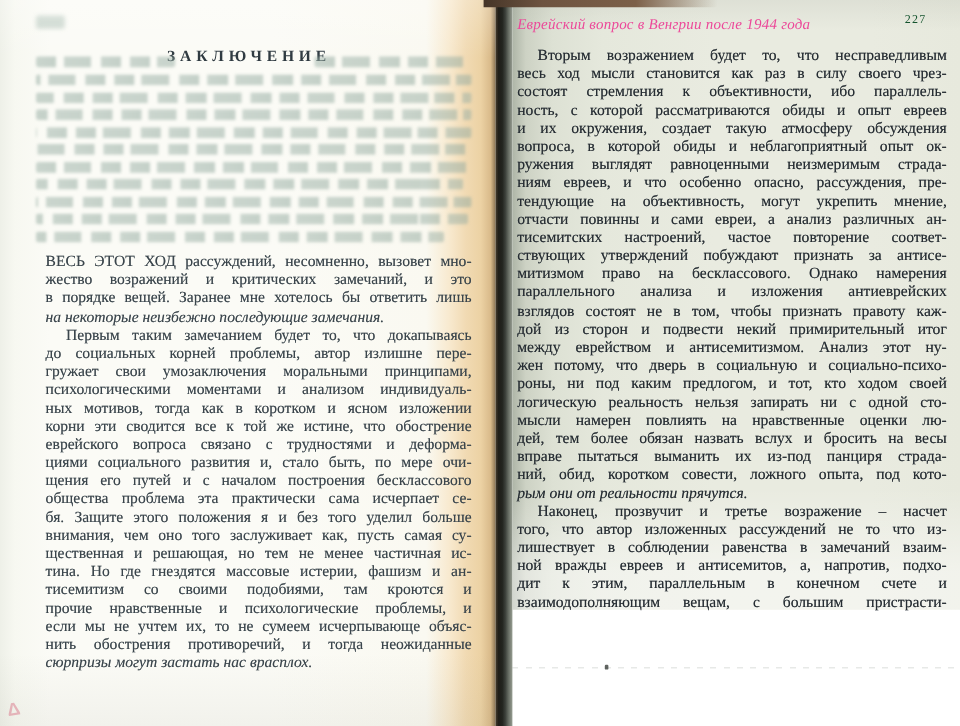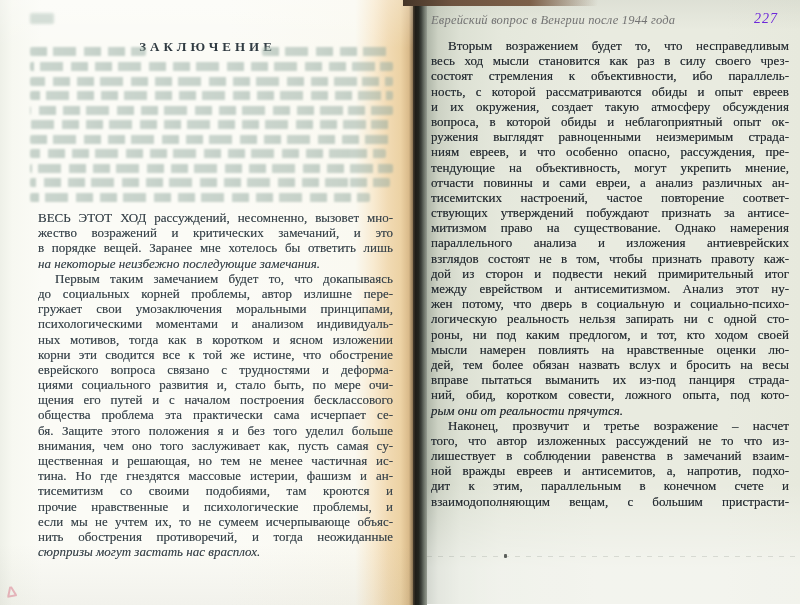--- a/index.html
+++ b/index.html
@@ -74,42 +74,41 @@
 
   
   .spine{
     position:absolute;left:413px;top:0;width:14px;height:605px;
     background:linear-gradient(90deg,
       #463c2c 0%, #1f1d18 18%, #23251f 40%, #3c403a 58%, #6a7066 78%, #979d92 100%);
   }
 
   
   .page-right{
-    position:absolute;left:427px;top:0;width:373px;height:604px;
+    position:absolute;left:427px;top:0;width:373px;height:508px;
     background:
       linear-gradient(180deg, rgba(140,145,135,.12) 0, rgba(0,0,0,0) 5%,
         rgba(0,0,0,0) 80%, rgba(255,255,255,.45) 94%),
       linear-gradient(90deg,
         #aeb5a7 0%, #cdd2c4 3%, #dde1d4 9%, #e5e8dc 20%, #e9ebe0 45%,
         #e9ebe0 80%, #e7e9dd 100%);
   }
   .top-band{
     position:absolute;left:403px;top:0;width:195px;height:6px;
     background:linear-gradient(90deg, #453527 0%, #6d5340 25%, #7c6049 65%,
       rgba(124,96,73,0) 100%);
     border-bottom-right-radius:3px;
   }
   .running-header{
     position:absolute;left:431px;top:13px;
-    font-style:italic;font-size:12.5px;color:#737373;letter-spacing:.2px;
+    font-style:italic;font-size:12.5px;color:#ec4899;letter-spacing:.2px;
   }
   .page-number{
-    position:absolute;left:754px;top:11px;font-size:14px;color:#6d28d9;
+    position:absolute;left:754px;top:11px;font-size:10px;color:#14532d;
     letter-spacing:1px;
-    font-style:italic;
   }
   .crease{
     position:absolute;left:427px;top:556px;width:373px;height:1px;
     background:repeating-linear-gradient(90deg,
       rgba(110,118,108,.45) 0 5px, rgba(0,0,0,0) 5px 11px);
     opacity:.45;
   }
   .speck{
     position:absolute;left:504px;top:554px;width:3px;height:4px;
     background:#3a3f3b;border-radius:1px;opacity:.8;
@@ -183,28 +182,28 @@
           <div class="line">состоят стремления к объективности, ибо параллель-</div>
           <div class="line">ность, с которой рассматриваются обиды и опыт евреев</div>
           <div class="line">и их окружения, создает такую атмосферу обсуждения</div>
           <div class="line">вопроса, в которой обиды и неблагоприятный опыт ок-</div>
           <div class="line">ружения выглядят равноценными неизмеримым страда-</div>
           <div class="line">ниям евреев, и что особенно опасно, рассуждения, пре-</div>
           <div class="line">тендующие на объективность, могут укрепить мнение,</div>
           <div class="line">отчасти повинны и сами евреи, а анализ различных ан-</div>
           <div class="line">тисемитских настроений, частое повторение соответ-</div>
           <div class="line">ствующих утверждений побуждают признать за антисе-</div>
-          <div class="line">митизмом право на существование. Однако намерения</div>
+          <div class="line">митизмом право на бесклассового. Однако намерения</div>
           <div class="line">параллельного анализа и изложения антиеврейских</div>
           <div class="line">взглядов состоят не в том, чтобы признать правоту каж-</div>
           <div class="line">дой из сторон и подвести некий примирительный итог</div>
           <div class="line">между еврейством и антисемитизмом. Анализ этот ну-</div>
           <div class="line">жен потому, что дверь в социальную и социально-психо-</div>
+          <div class="line">роны, ни под каким предлогом, и тот, кто ходом своей</div>
           <div class="line">логическую реальность нельзя запирать ни с одной сто-</div>
-          <div class="line">роны, ни под каким предлогом, и тот, кто ходом своей</div>
           <div class="line">мысли намерен повлиять на нравственные оценки лю-</div>
           <div class="line">дей, тем более обязан назвать вслух и бросить на весы</div>
           <div class="line">вправе пытаться выманить их из-под панциря страда-</div>
           <div class="line">ний, обид, коротком совести, ложного опыта, под кото-</div>
           <div class="line last">рым они от реальности прячутся.</div>
         </div>
         <div class="para">
           <div class="line indent">Наконец, прозвучит и третье возражение – насчет</div>
           <div class="line">того, что автор изложенных рассуждений не то что из-</div>
           <div class="line">лишествует в соблюдении равенства в замечаний взаим-</div>

